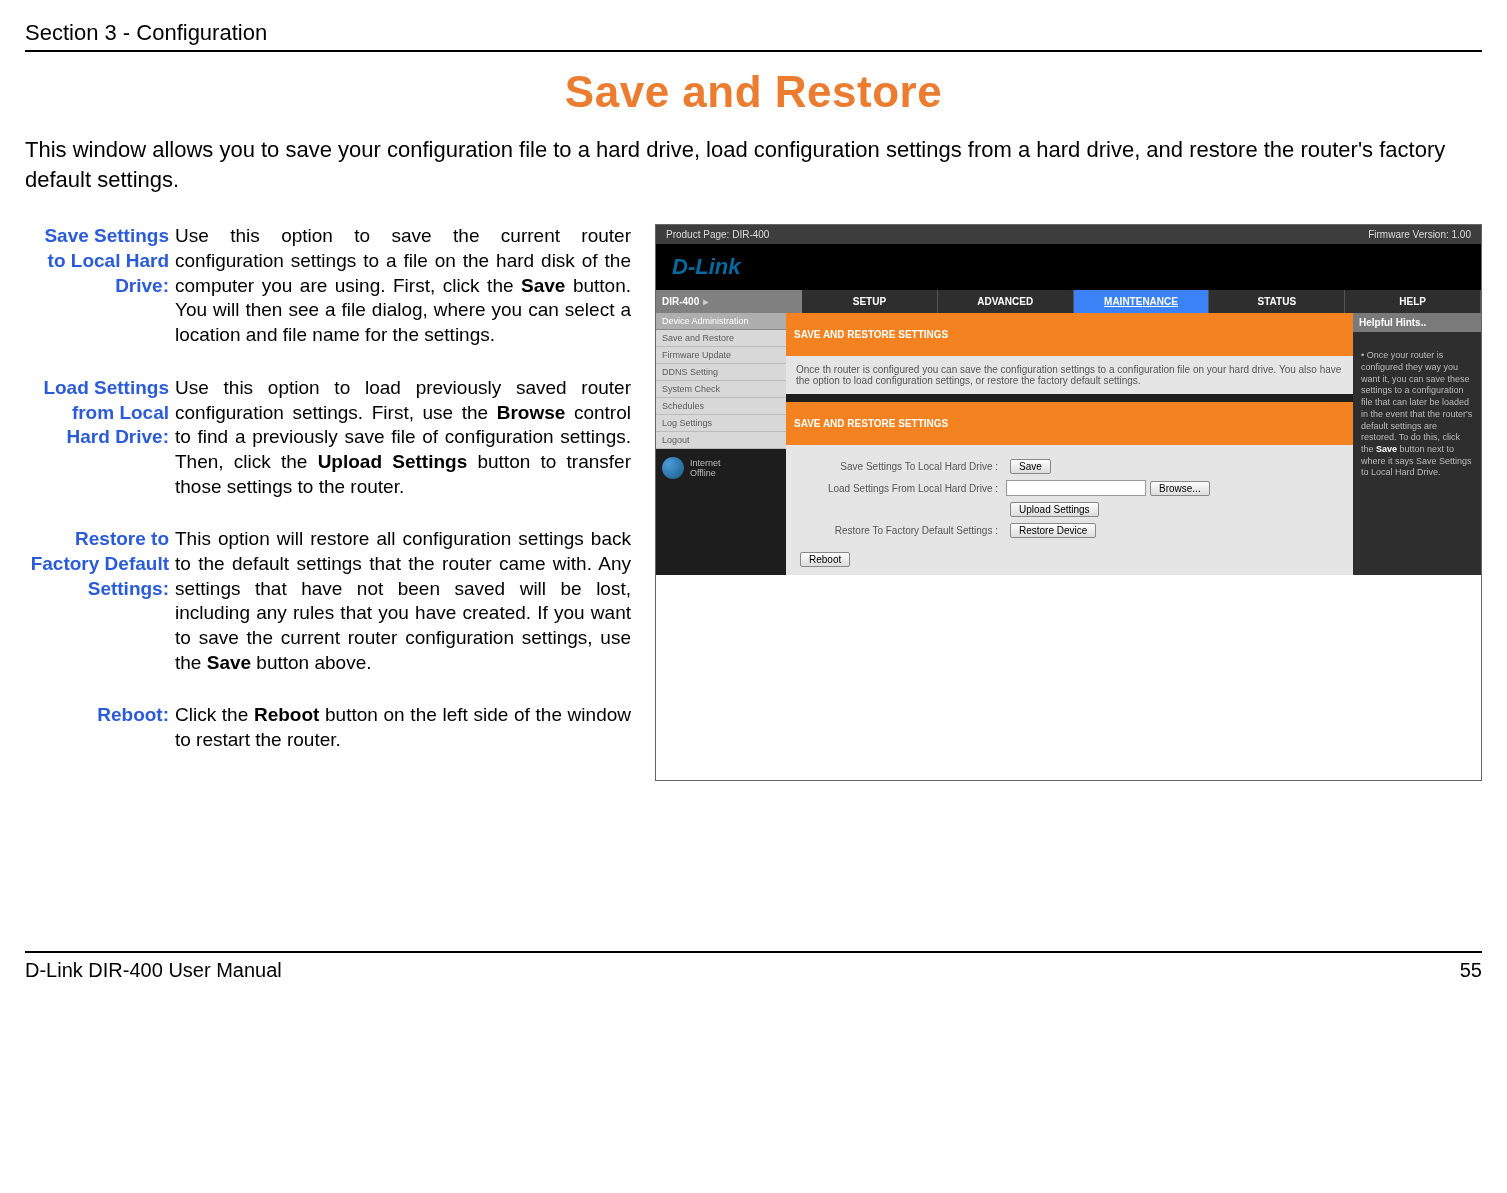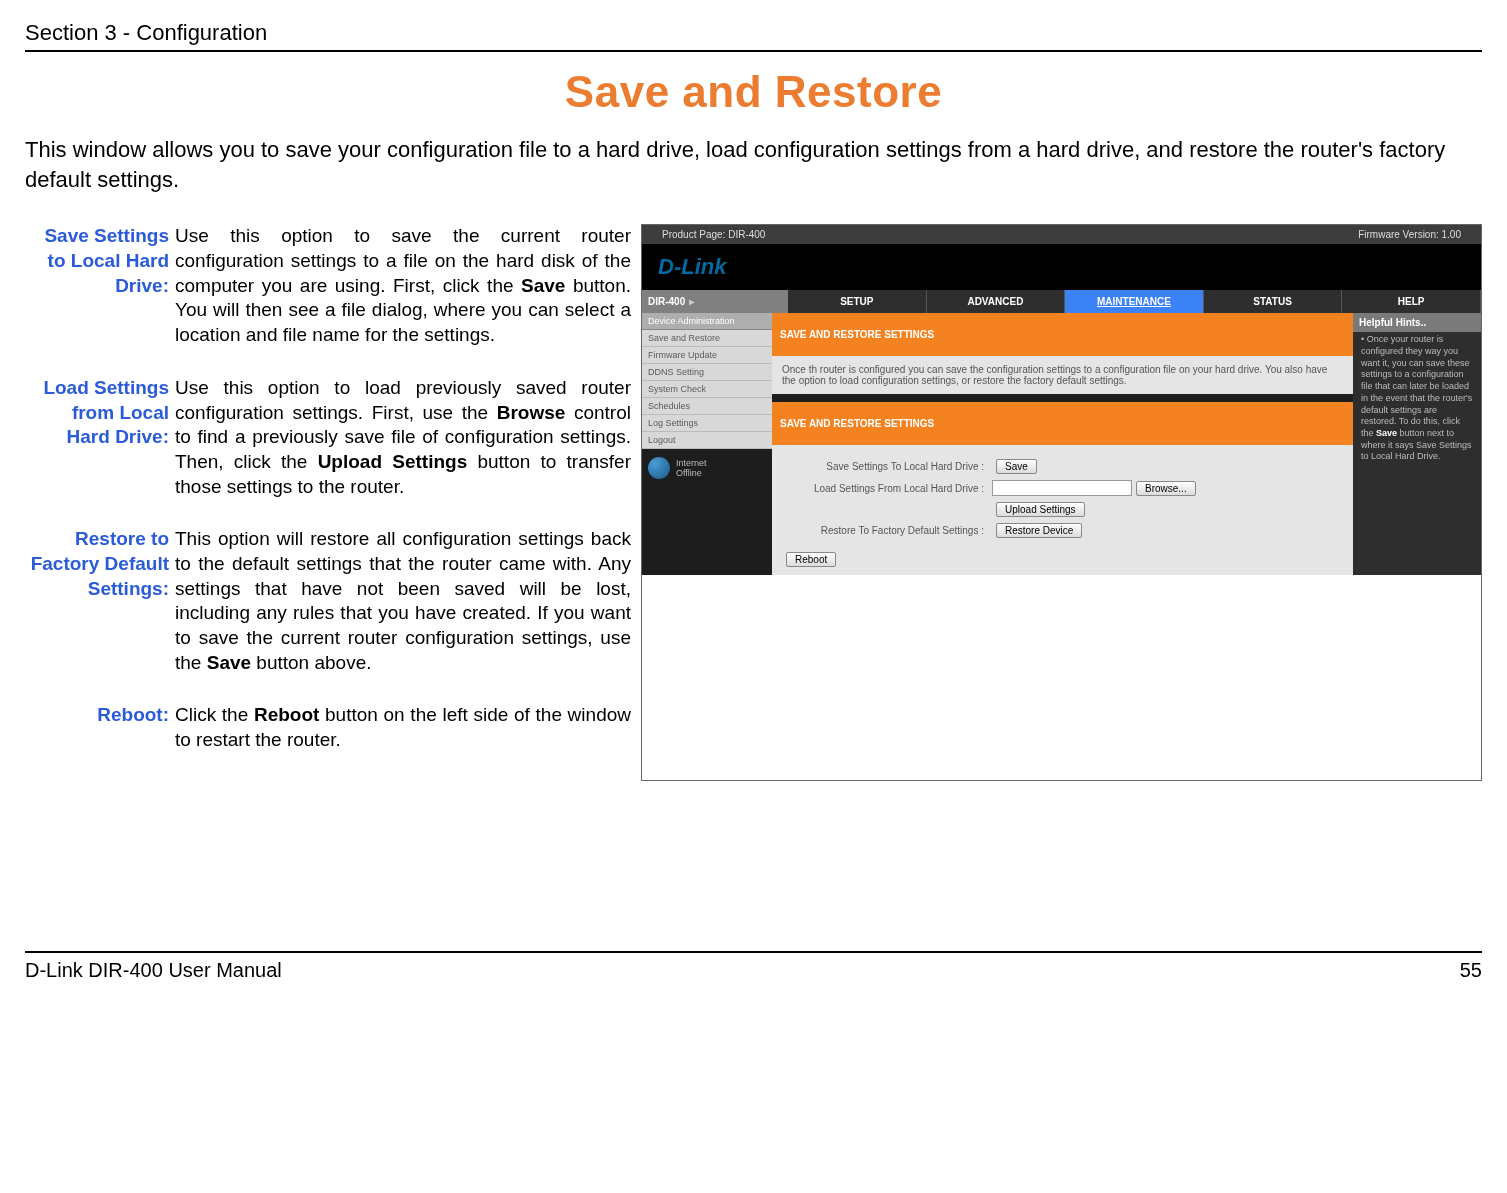--- a/index.html
+++ b/index.html
@@ -28,21 +28,21 @@
     margin: 10px 0 18px 0;
     letter-spacing: 0.5px;
   }
   .intro-text {
     font-size: 22px;
     line-height: 1.35;
     margin-bottom: 30px;
   }
   .main-row {
     display: flex;
-    gap: 10px;
+    gap: 24px;
   }
   .definitions {
     width: 615px;
   }
   .def-row {
     display: flex;
     margin-bottom: 28px;
   }
   .def-label {
     width: 150px;
@@ -65,21 +65,21 @@
     border: 1px solid #666;
     font-size: 10px;
     color: #fff;
     background: #fff;
   }
   .ss-top {
     background: #3d3d3d;
     color: #ddd;
     display: flex;
     justify-content: space-between;
-    padding: 4px 20px;
+    padding: 4px 10px;
     font-size: 10px;
   }
   .ss-logo {
     background: #000;
     padding: 10px 16px;
   }
   .ss-logo-text {
     font-size: 22px;
     font-weight: bold;
     color: #0369a1;
@@ -206,21 +206,21 @@
     font-size: 9px;
   }
   .ss-right-h {
     background: #7a7a7a;
     color: #fff;
     font-weight: bold;
     font-size: 10px;
     padding: 4px 6px;
   }
   .ss-right-body {
-    padding: 2px 8px;
+    padding: 18px 8px;
     line-height: 1.3;
   }
   .ss-right-body b { color: #fff; }
   .footer-hr {
     border: none;
     border-top: 2px solid #000;
     margin: 170px 0 6px 0;
   }
   .footer {
     display: flex;

